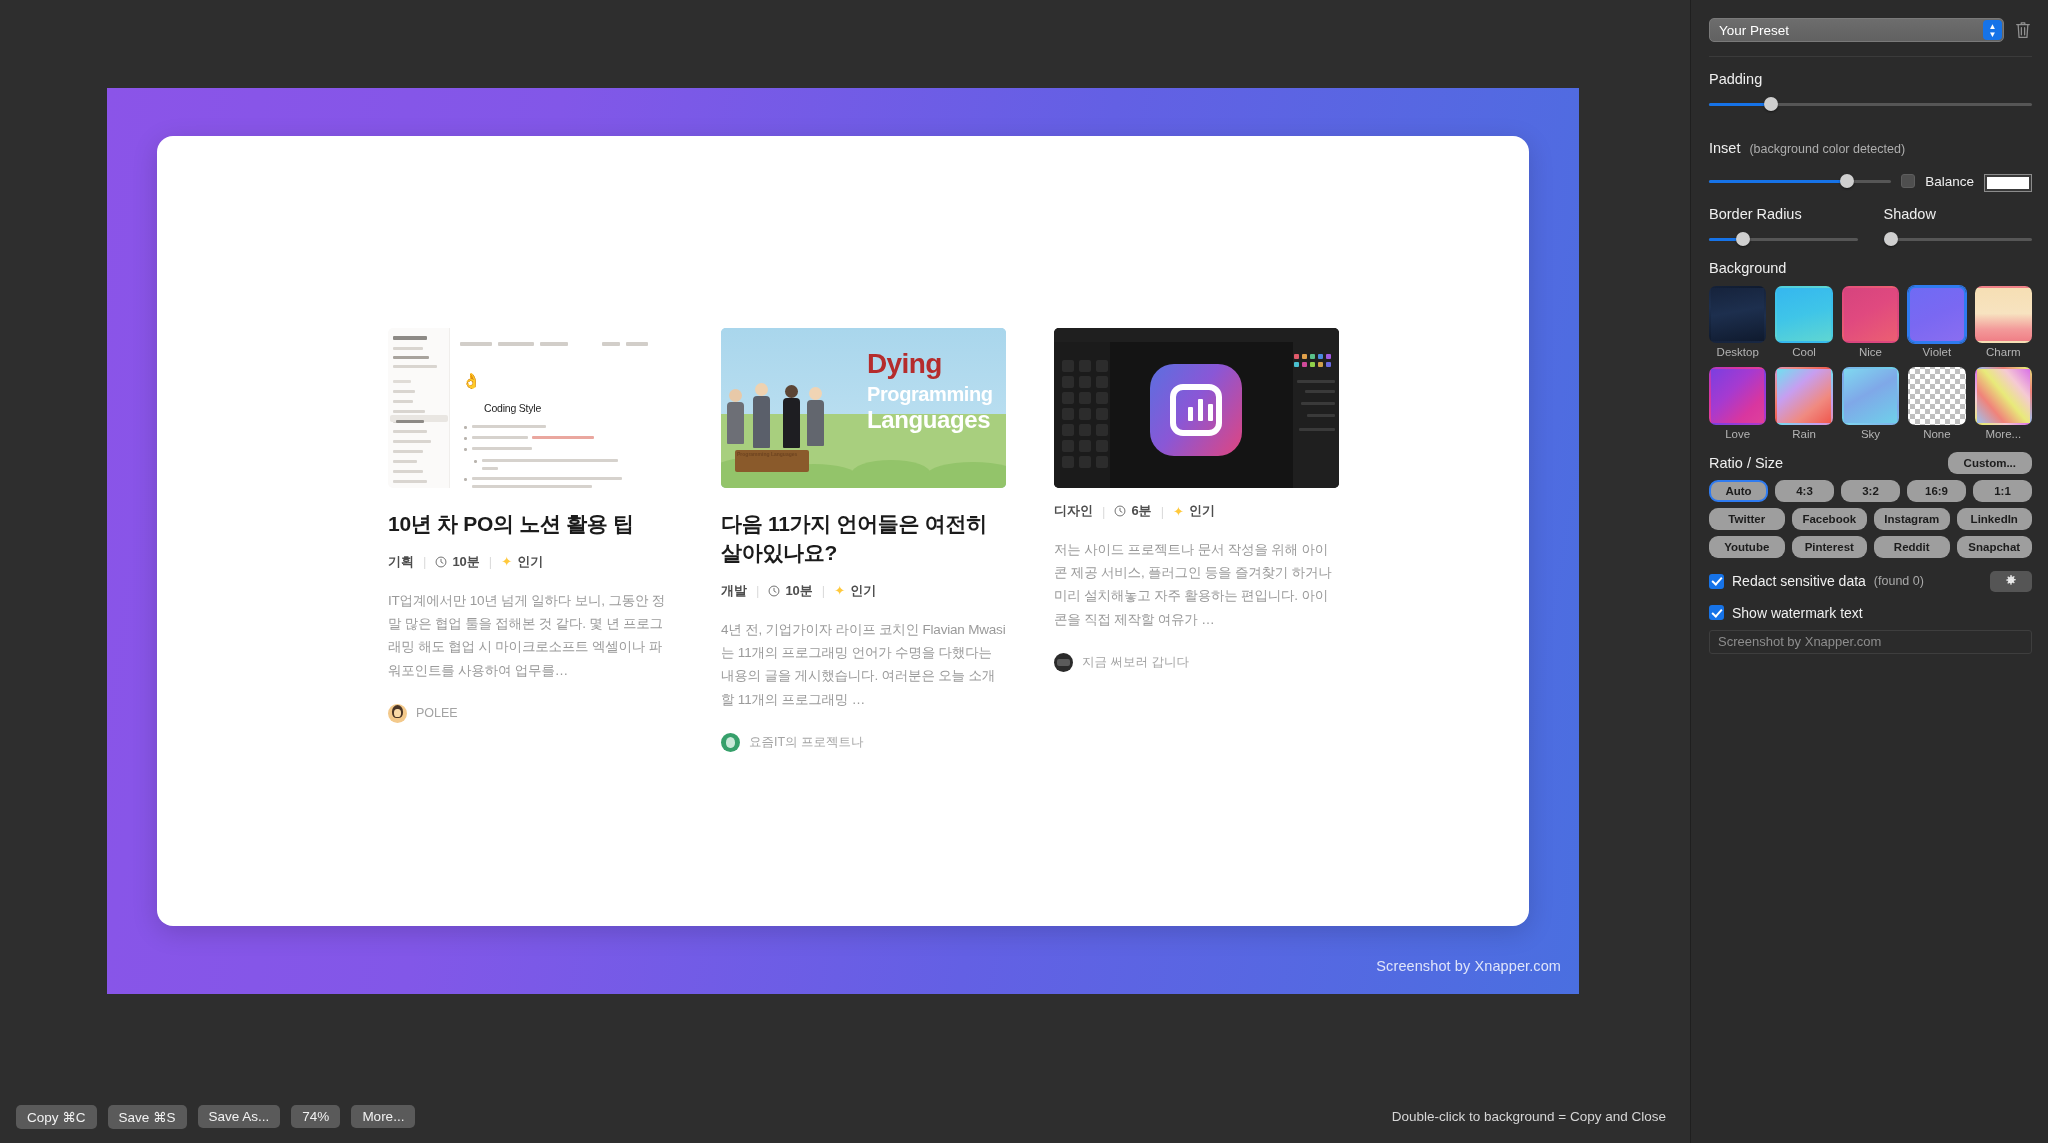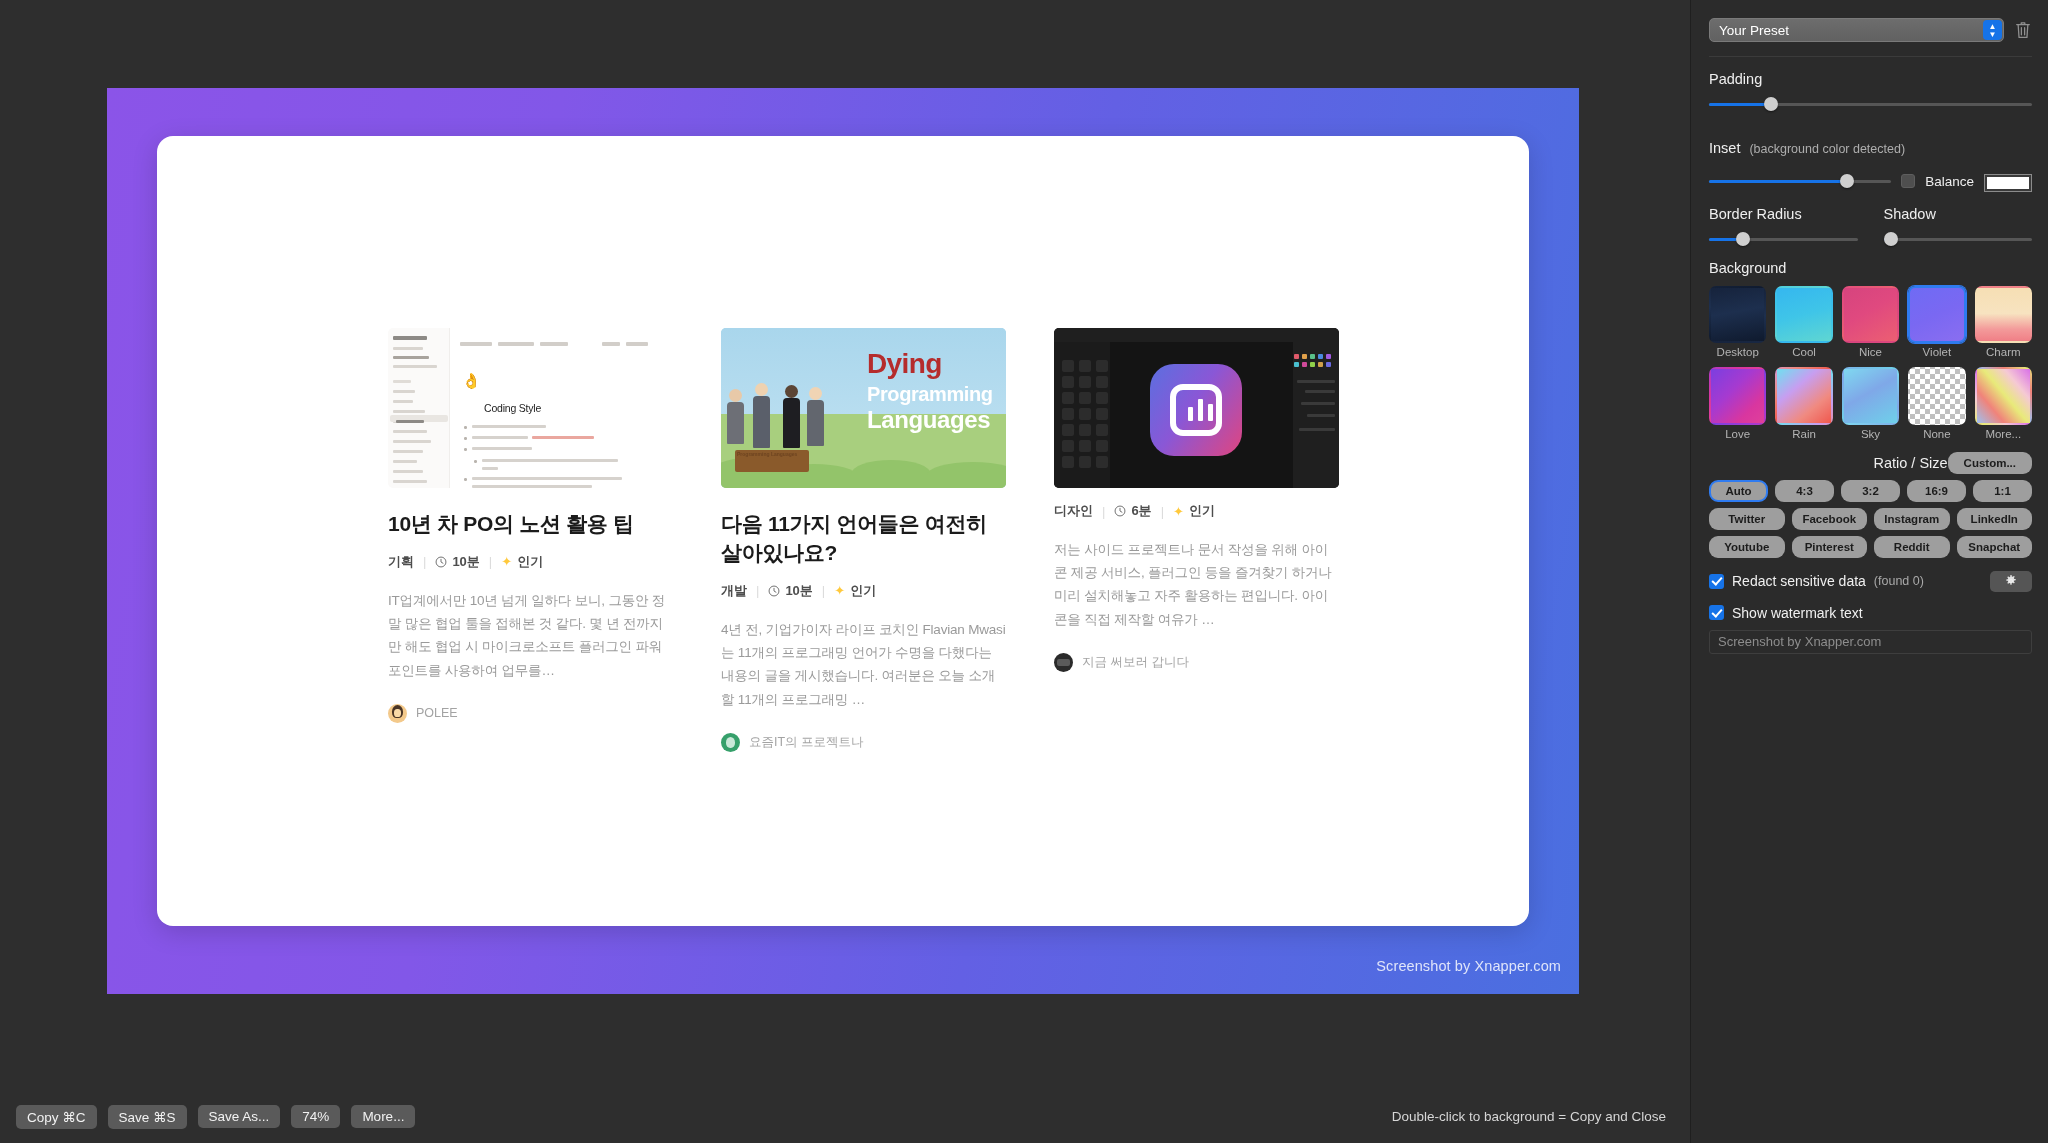--- a/index.html
+++ b/index.html
@@ -190,21 +190,21 @@
 
   .bg-grid { display:grid; grid-template-columns:repeat(5,1fr); gap:9px; margin-top:10px; }
   .bg-item { text-align:center; }
   .sw {
     width:100%; aspect-ratio:1/1; border-radius:7px;
     border:2px solid transparent; box-sizing:border-box;
   }
   .sw.sel { border-color:#2f7bf0; box-shadow:0 0 0 1px #2f7bf0; }
   .bg-name { font-size:11.5px; color:#b4b4b4; margin-top:3px; }
 
-  .ratio-head { display:flex; align-items:center; justify-content:flex-end; margin-top:12px; }
+  .ratio-head { display:flex; align-items:center; justify-content:space-between; margin-top:12px; }
   .chip {
     background:#9e9e9e; color:#1c1c1c; border-radius:9px;
     font-size:11.5px; font-weight:700; padding:3px 0;
     text-align:center; border:2px solid transparent;
   }
   .chip.sel { border-color:#2f7bf0; }
   .chip.wide { padding:3px 14px; }
   .chips-row { display:flex; gap:7px; margin-top:6px; }
   .chips-row .chip { flex:1; }
 
@@ -306,21 +306,21 @@
                   <path d="M8 4.4V8l2.6 1.6" fill="none" stroke="#6f6f6f" stroke-width="1.3" stroke-linecap="round"></path>
                 </svg>
                 <span>10분</span>
               </span>
               <span class="sep">|</span>
               <span class="grp">
                 <span class="spark">✦</span>
                 <span>인기</span>
               </span>
             </div>
-            <div class="excerpt">IT업계에서만 10년 넘게 일하다 보니, 그동안 정말 많은 협업 툴을 접해본 것 같다. 몇 년 전까지만 해도 협업 시 마이크로소프트 플러그인 파워포인트를 사용하여 업무를…</div>
+            <div class="excerpt">IT업계에서만 10년 넘게 일하다 보니, 그동안 정말 많은 협업 툴을 접해본 것 같다. 몇 년 프로그래밍 해도 협업 시 마이크로소프트 엑셀이나 파워포인트를 사용하여 업무를…</div>
             <div class="author">
               <span class="avatar av-polee"></span>
               <span>POLEE</span>
             </div>
           </div>
 
           <div class="card">
             <div class="thumb t-dpl">
               <div class="dpl-sky"></div>
               <div class="dpl-grass"></div>

